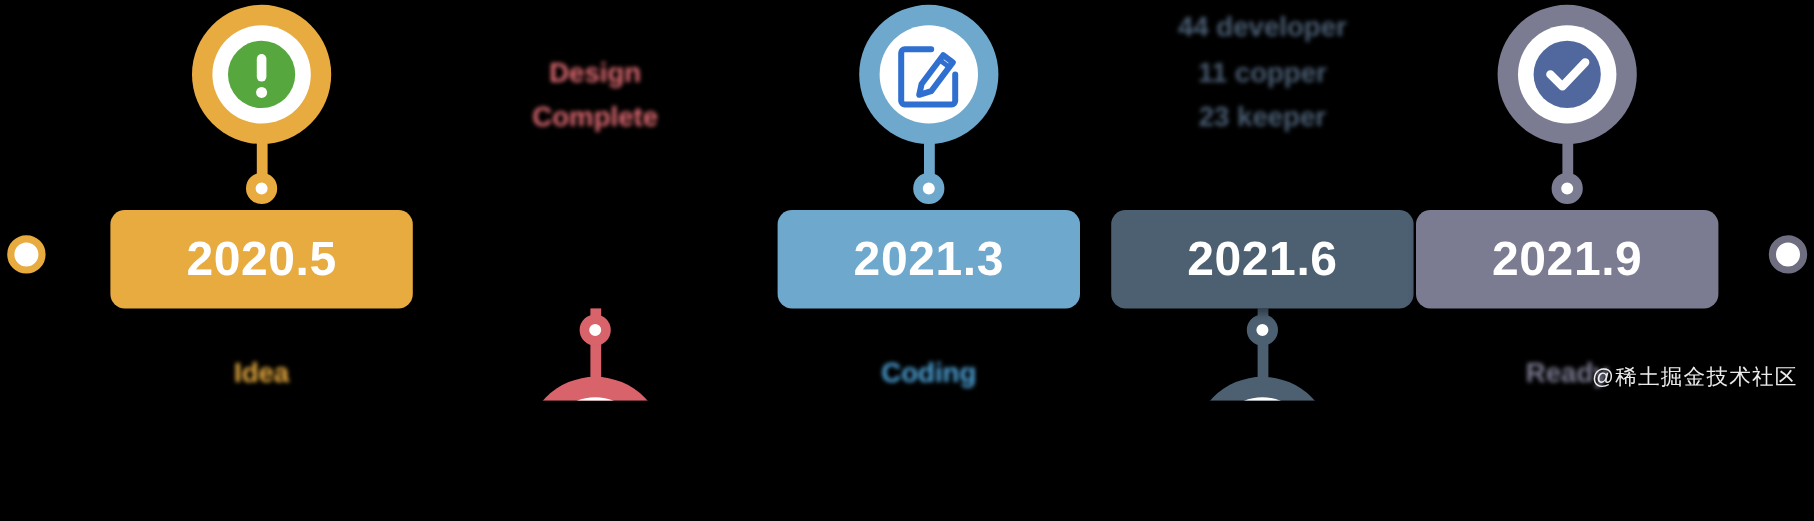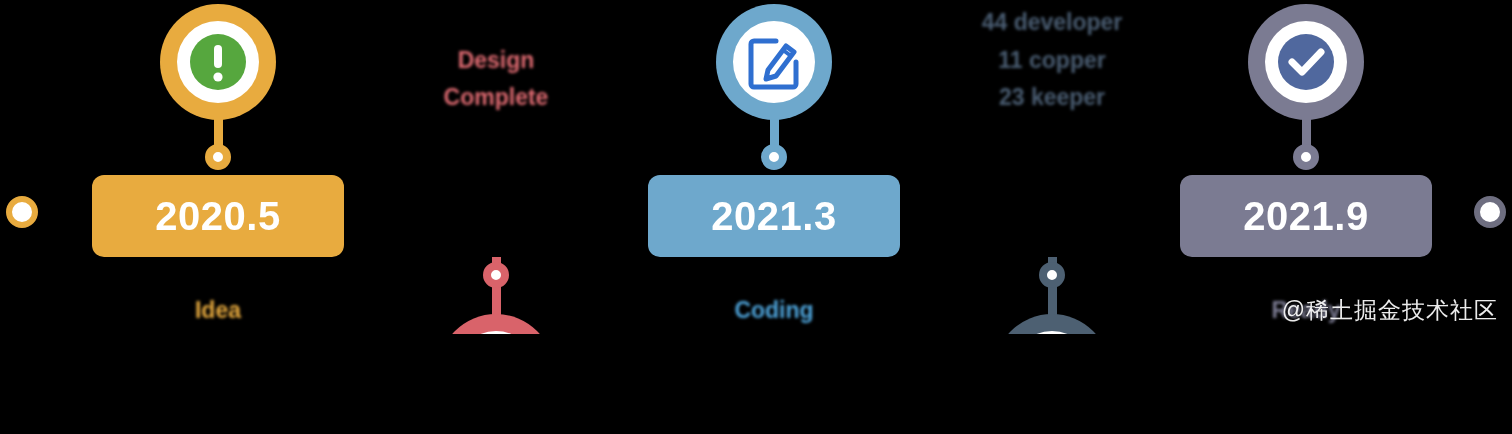--- a/index.html
+++ b/index.html
@@ -131,21 +131,21 @@
   .caption.above { bottom: 318px; }
   .caption.below { top: 292px; }
 
   
   .watermark {
     position: absolute;
     right: 14px;
     bottom: 8px;
     color: #ffffff;
     opacity: 0.92;
-    font-size: 23px;
+    font-size: 18px;
     letter-spacing: 1px;
   }
 </style>
 </head>
 <body>
 
 <div id="stage">
 
   <div class="axis-line"></div>
   <div class="endpoint left"></div>
@@ -213,20 +213,23 @@
               <path d="M8 3 V45 H53" fill="none" stroke="#1c1c1c" stroke-width="3"></path>
               <path d="M8 3 l-3.5 6 h7 z" fill="#1c1c1c"></path>
               <path d="M53 45 l-6 -3.5 v7 z" fill="#1c1c1c"></path>
               <rect x="13" y="30" width="8" height="15" fill="#1c1c1c"></rect>
               <rect x="24" y="20" width="8" height="25" fill="#1c1c1c"></rect>
               <rect x="35" y="27" width="8" height="18" fill="#1c1c1c"></rect>
               <rect x="45" y="13" width="8" height="32" fill="#1c1c1c"></rect>
             </svg>
           </div>
         </div>
+        <div class="pill" style="background: rgb(77, 96, 114);">
+          <span class="pill-label">2021.6</span>
+        </div>
         <div class="caption above" style="color: rgb(74, 93, 114);">44 developer
 11 copper
 23 keeper</div>
       </div>
       <div class="milestone" style="left: 1168px;">
         <div class="stem up" style="background: rgb(123, 123, 146);"></div>
         <div class="knob up" style="border-color: rgb(123, 123, 146);"></div>
         <div class="medallion up" style="background: rgb(123, 123, 146);">
           <div class="disc">
             <svg width="58" height="58" viewBox="0 0 58 58">

